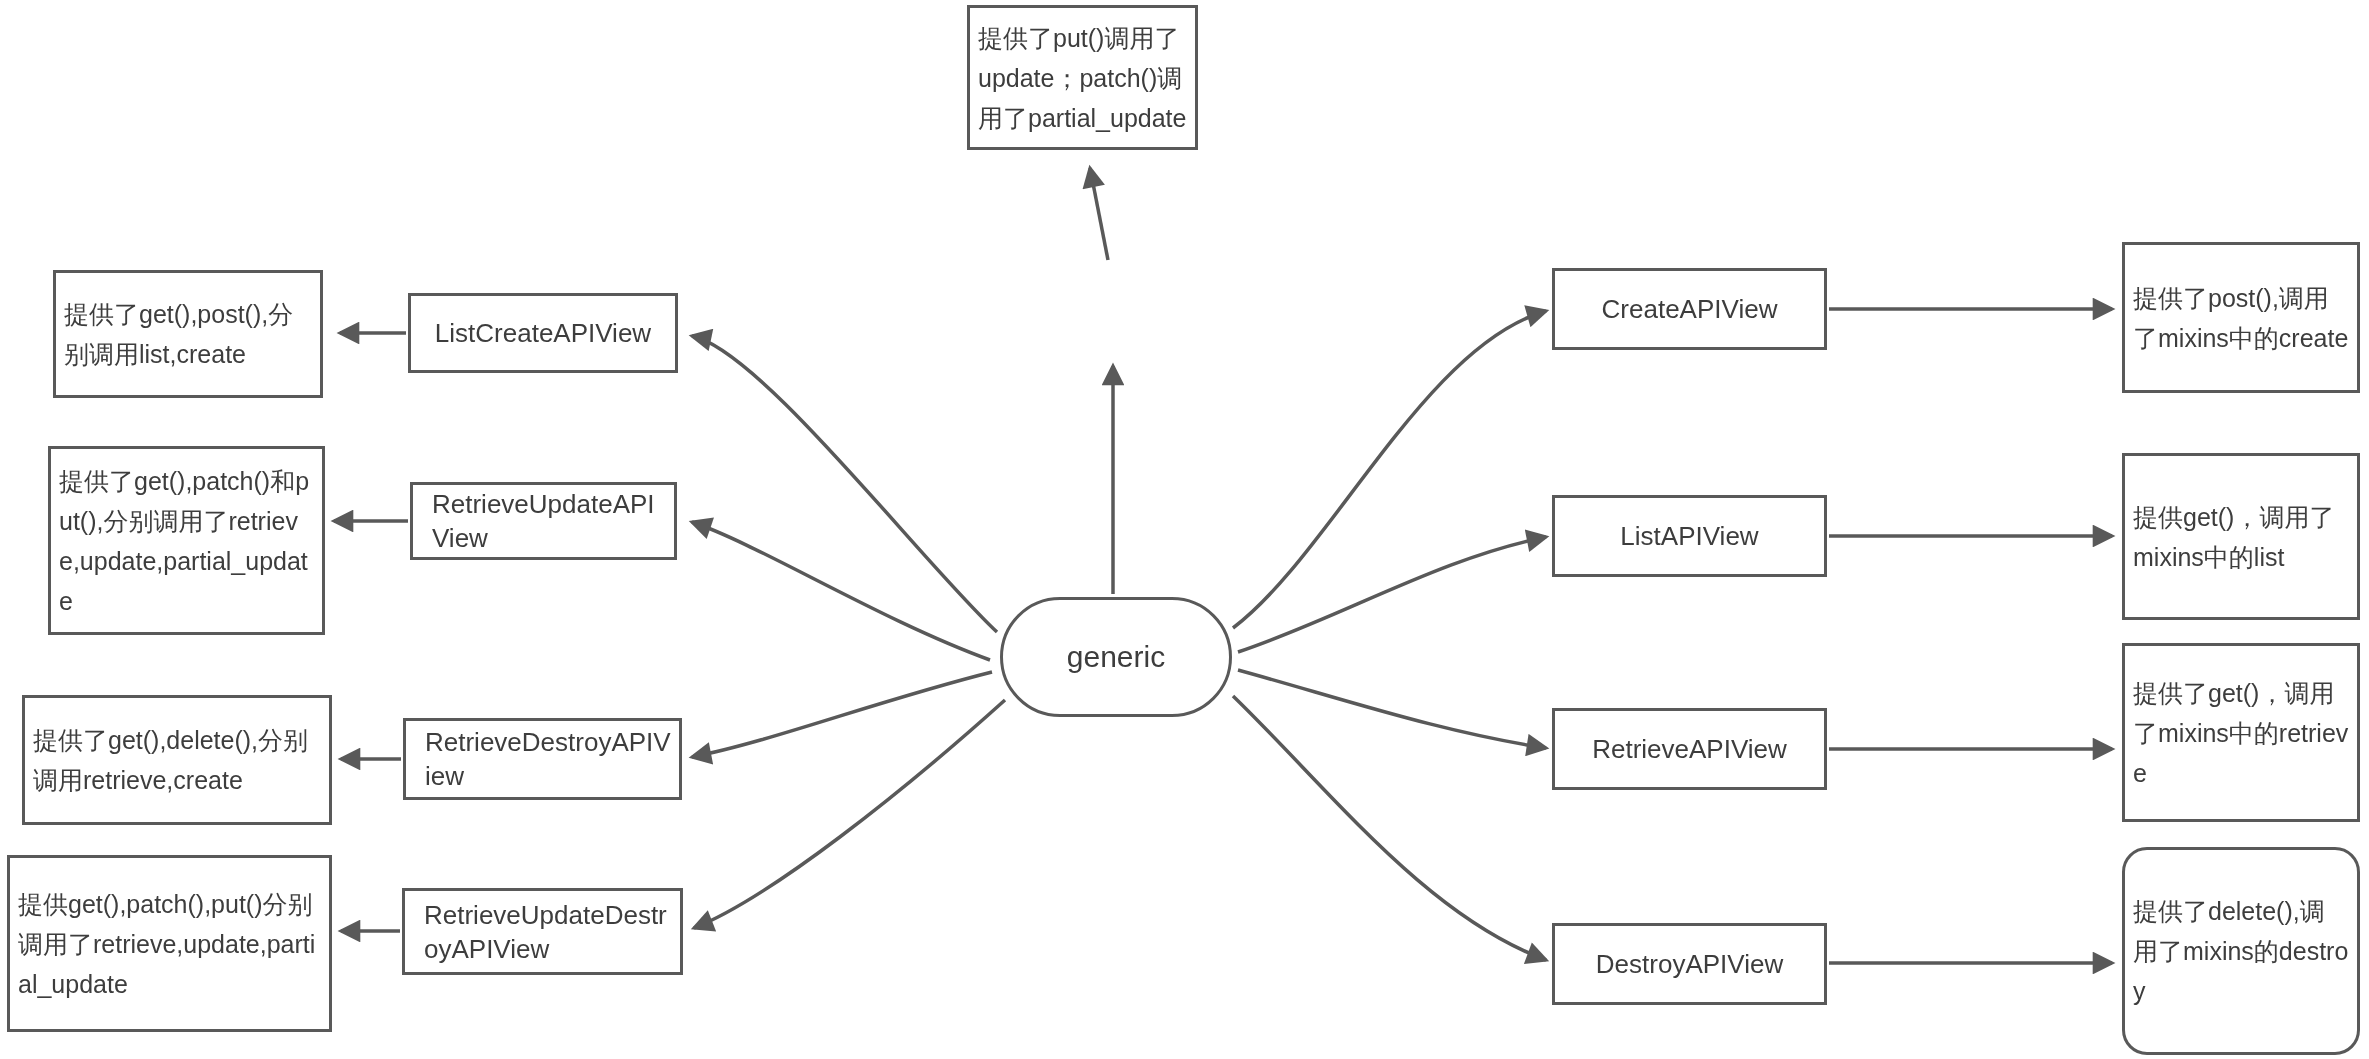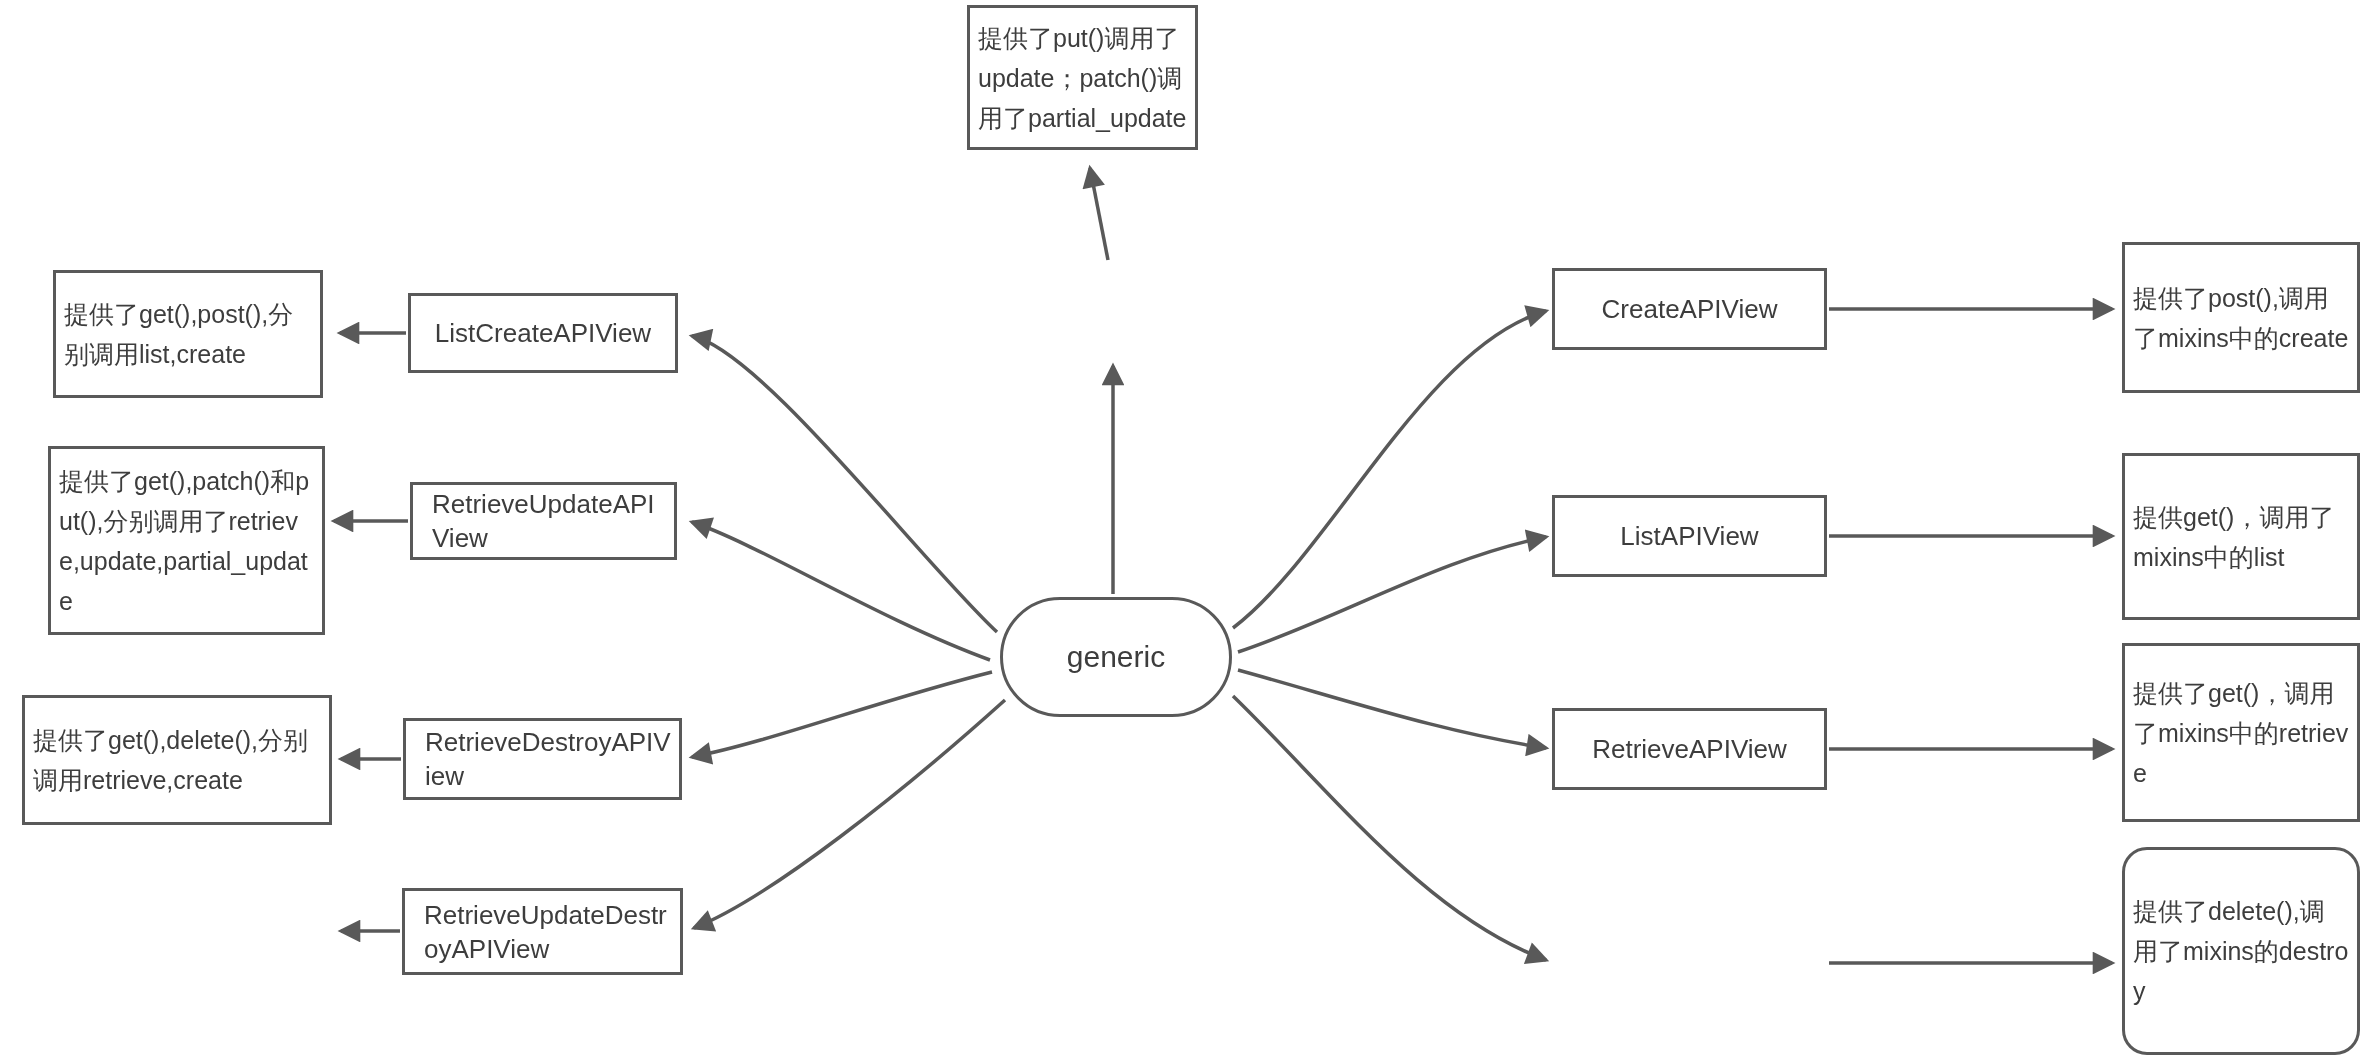--- a/index.html
+++ b/index.html
@@ -92,23 +92,25 @@
   <div class="box desc" style="left:967px;top:5px;width:231px;height:145px;">提供了put()调用了update；patch()调用了partial_update</div>
 
   <div class="box label" style="left:408px;top:293px;width:270px;height:80px;">ListCreateAPIView</div>
   <div class="box label wrap" style="left:410px;top:482px;width:267px;height:78px;">RetrieveUpdateAPIView</div>
   <div class="box label wrap" style="left:403px;top:718px;width:279px;height:82px;">RetrieveDestroyAPIView</div>
   <div class="box label wrap" style="left:402px;top:888px;width:281px;height:87px;">RetrieveUpdateDestroyAPIView</div>
 
   <div class="box desc" style="left:53px;top:270px;width:270px;height:128px;">提供了get(),post(),分别调用list,create</div>
   <div class="box desc" style="left:48px;top:446px;width:277px;height:189px;">提供了get(),patch()和put(),分别调用了retrieve,update,partial_update</div>
   <div class="box desc" style="left:22px;top:695px;width:310px;height:130px;">提供了get(),delete(),分别调用retrieve,create</div>
+  <div class="box desc" style="left:7px;top:855px;width:325px;height:177px;">提供get(),patch(),put()分别调用了retrieve,update,partial_update</div>
 
   <div class="box label" style="left:1552px;top:268px;width:275px;height:82px;">CreateAPIView</div>
   <div class="box label" style="left:1552px;top:495px;width:275px;height:82px;">ListAPIView</div>
   <div class="box label" style="left:1552px;top:708px;width:275px;height:82px;">RetrieveAPIView</div>
+  <div class="box label" style="left:1552px;top:923px;width:275px;height:82px;">DestroyAPIView</div>
 
   <div class="box desc" style="left:2122px;top:242px;width:238px;height:151px;">提供了post(),调用了mixins中的create</div>
   <div class="box desc" style="left:2122px;top:453px;width:238px;height:167px;">提供get()，调用了mixins中的list</div>
   <div class="box desc" style="left:2122px;top:643px;width:238px;height:179px;">提供了get()，调用了mixins中的retrieve</div>
   <div class="box desc" style="left:2122px;top:847px;width:238px;height:208px;border-radius:25px;">提供了delete(),调用了mixins的destroy</div>
 
 </div>
 
 </body></html>

